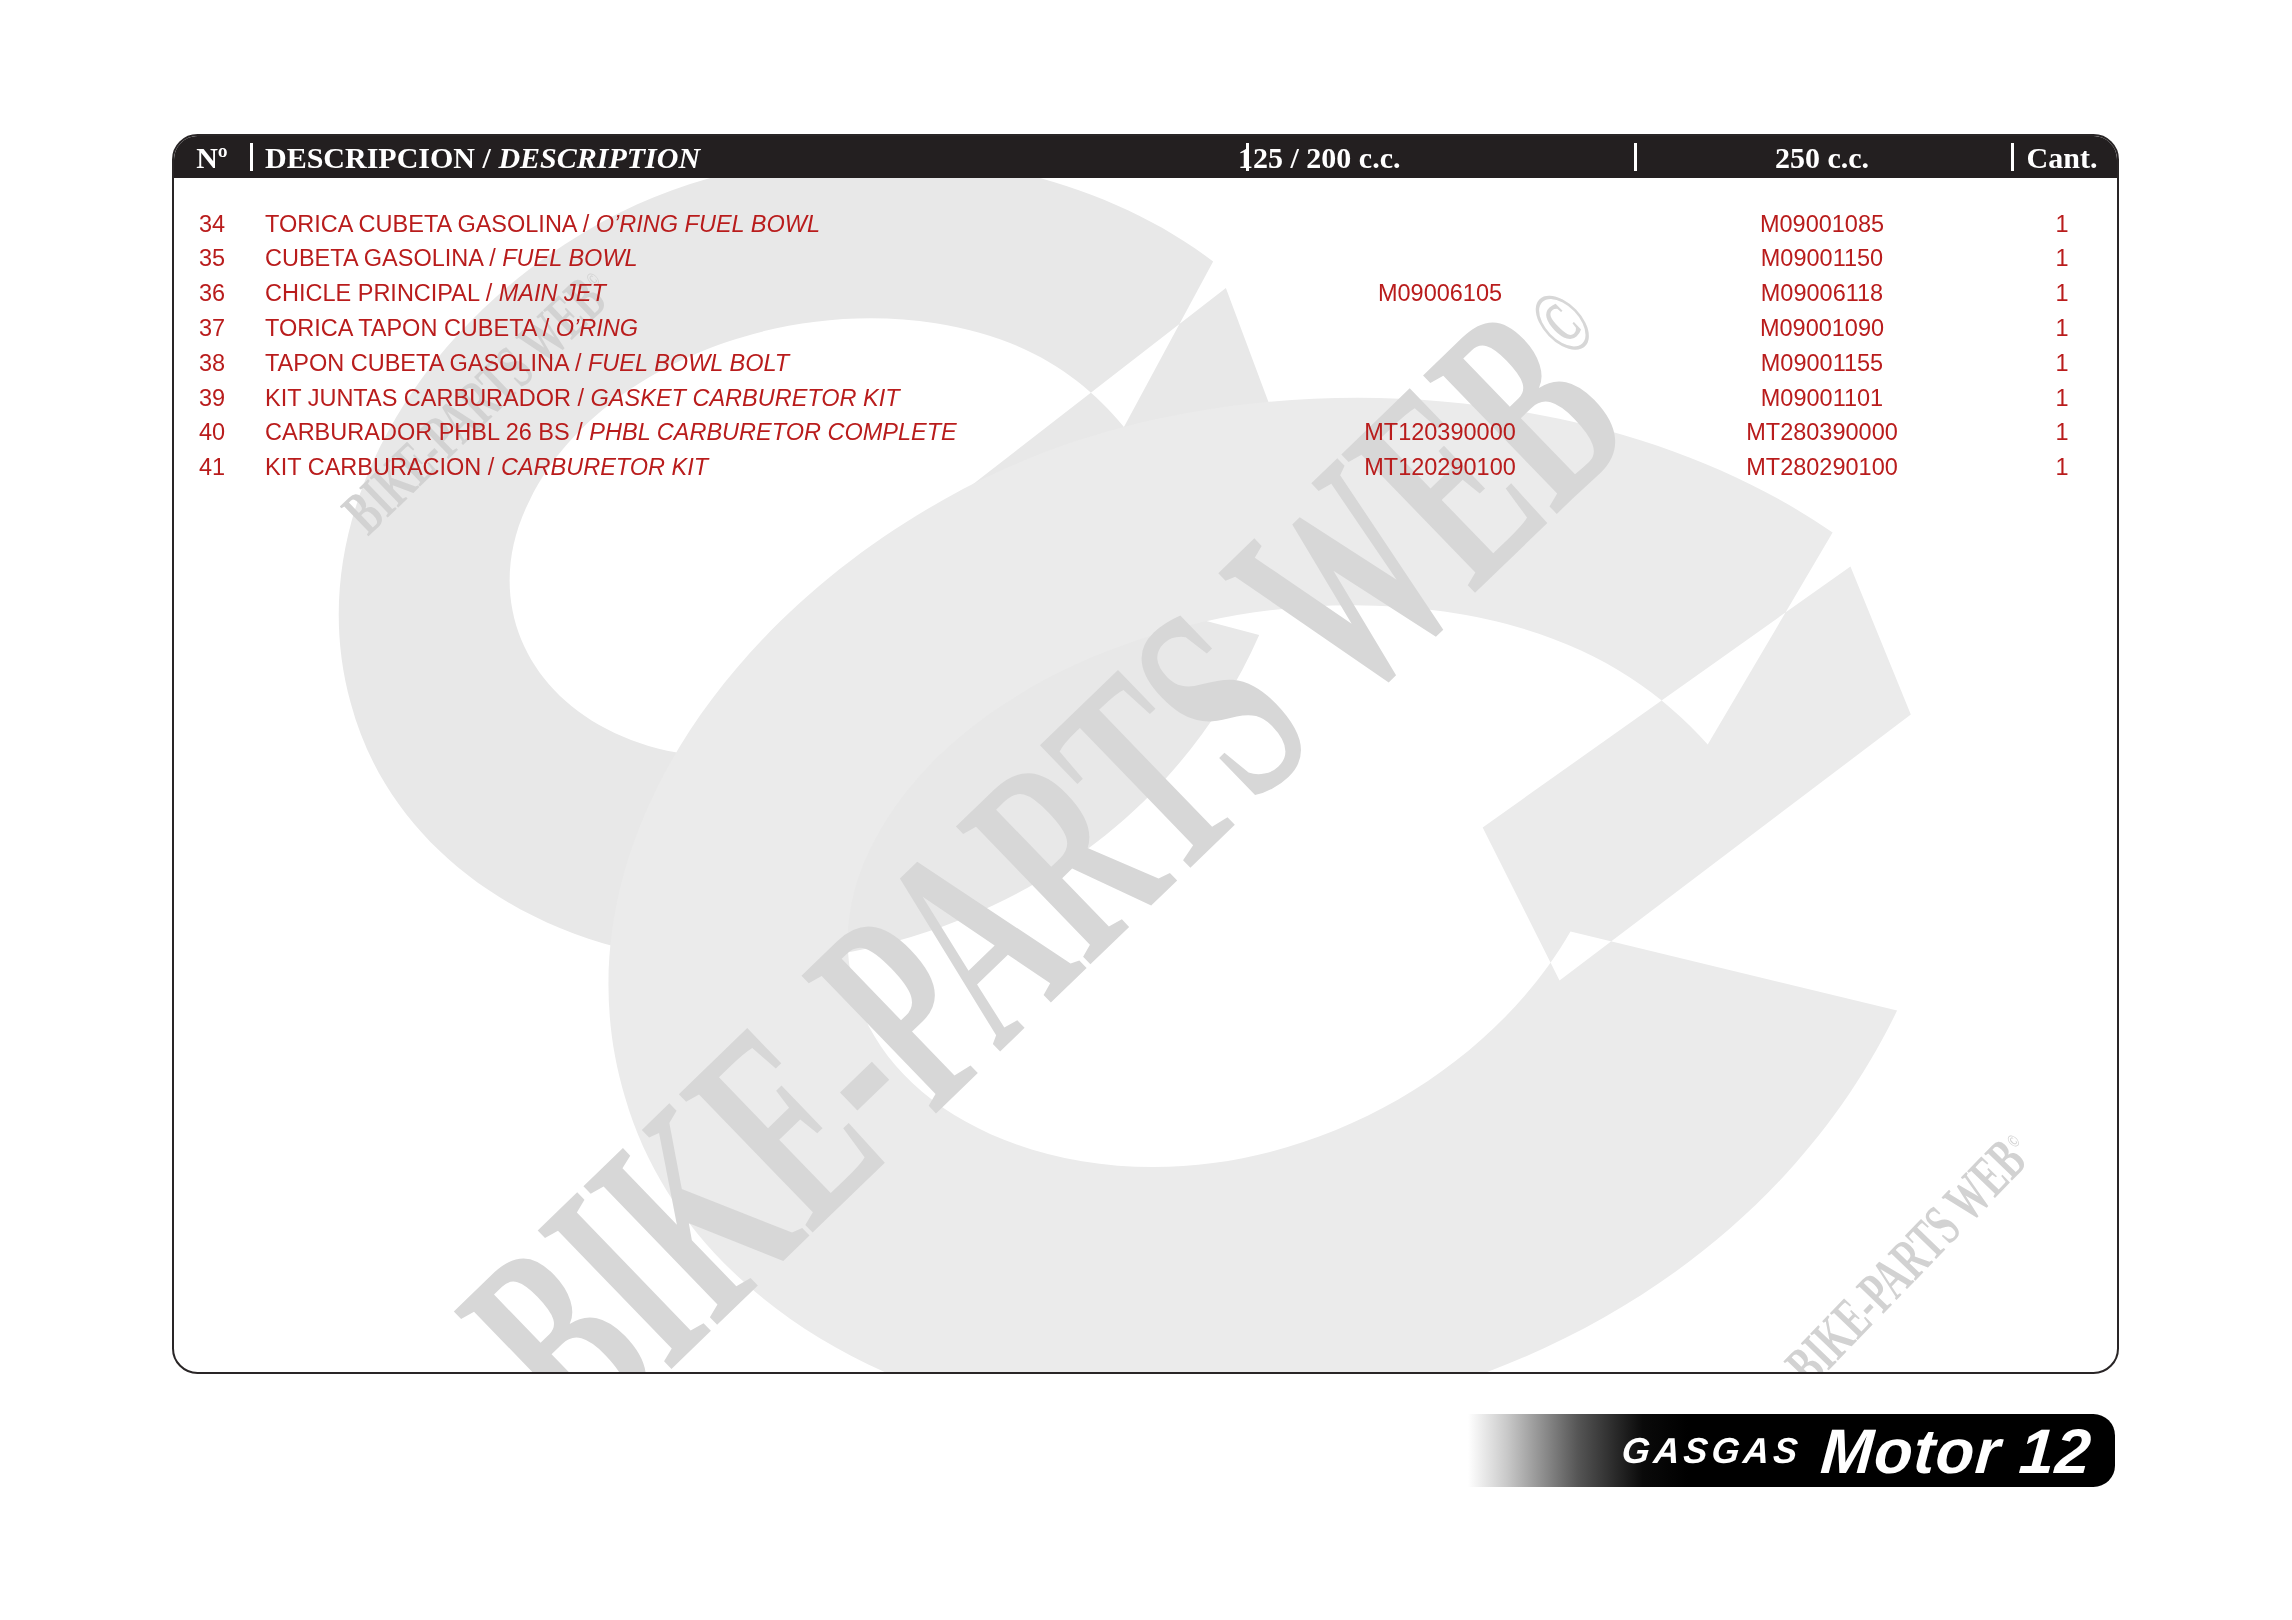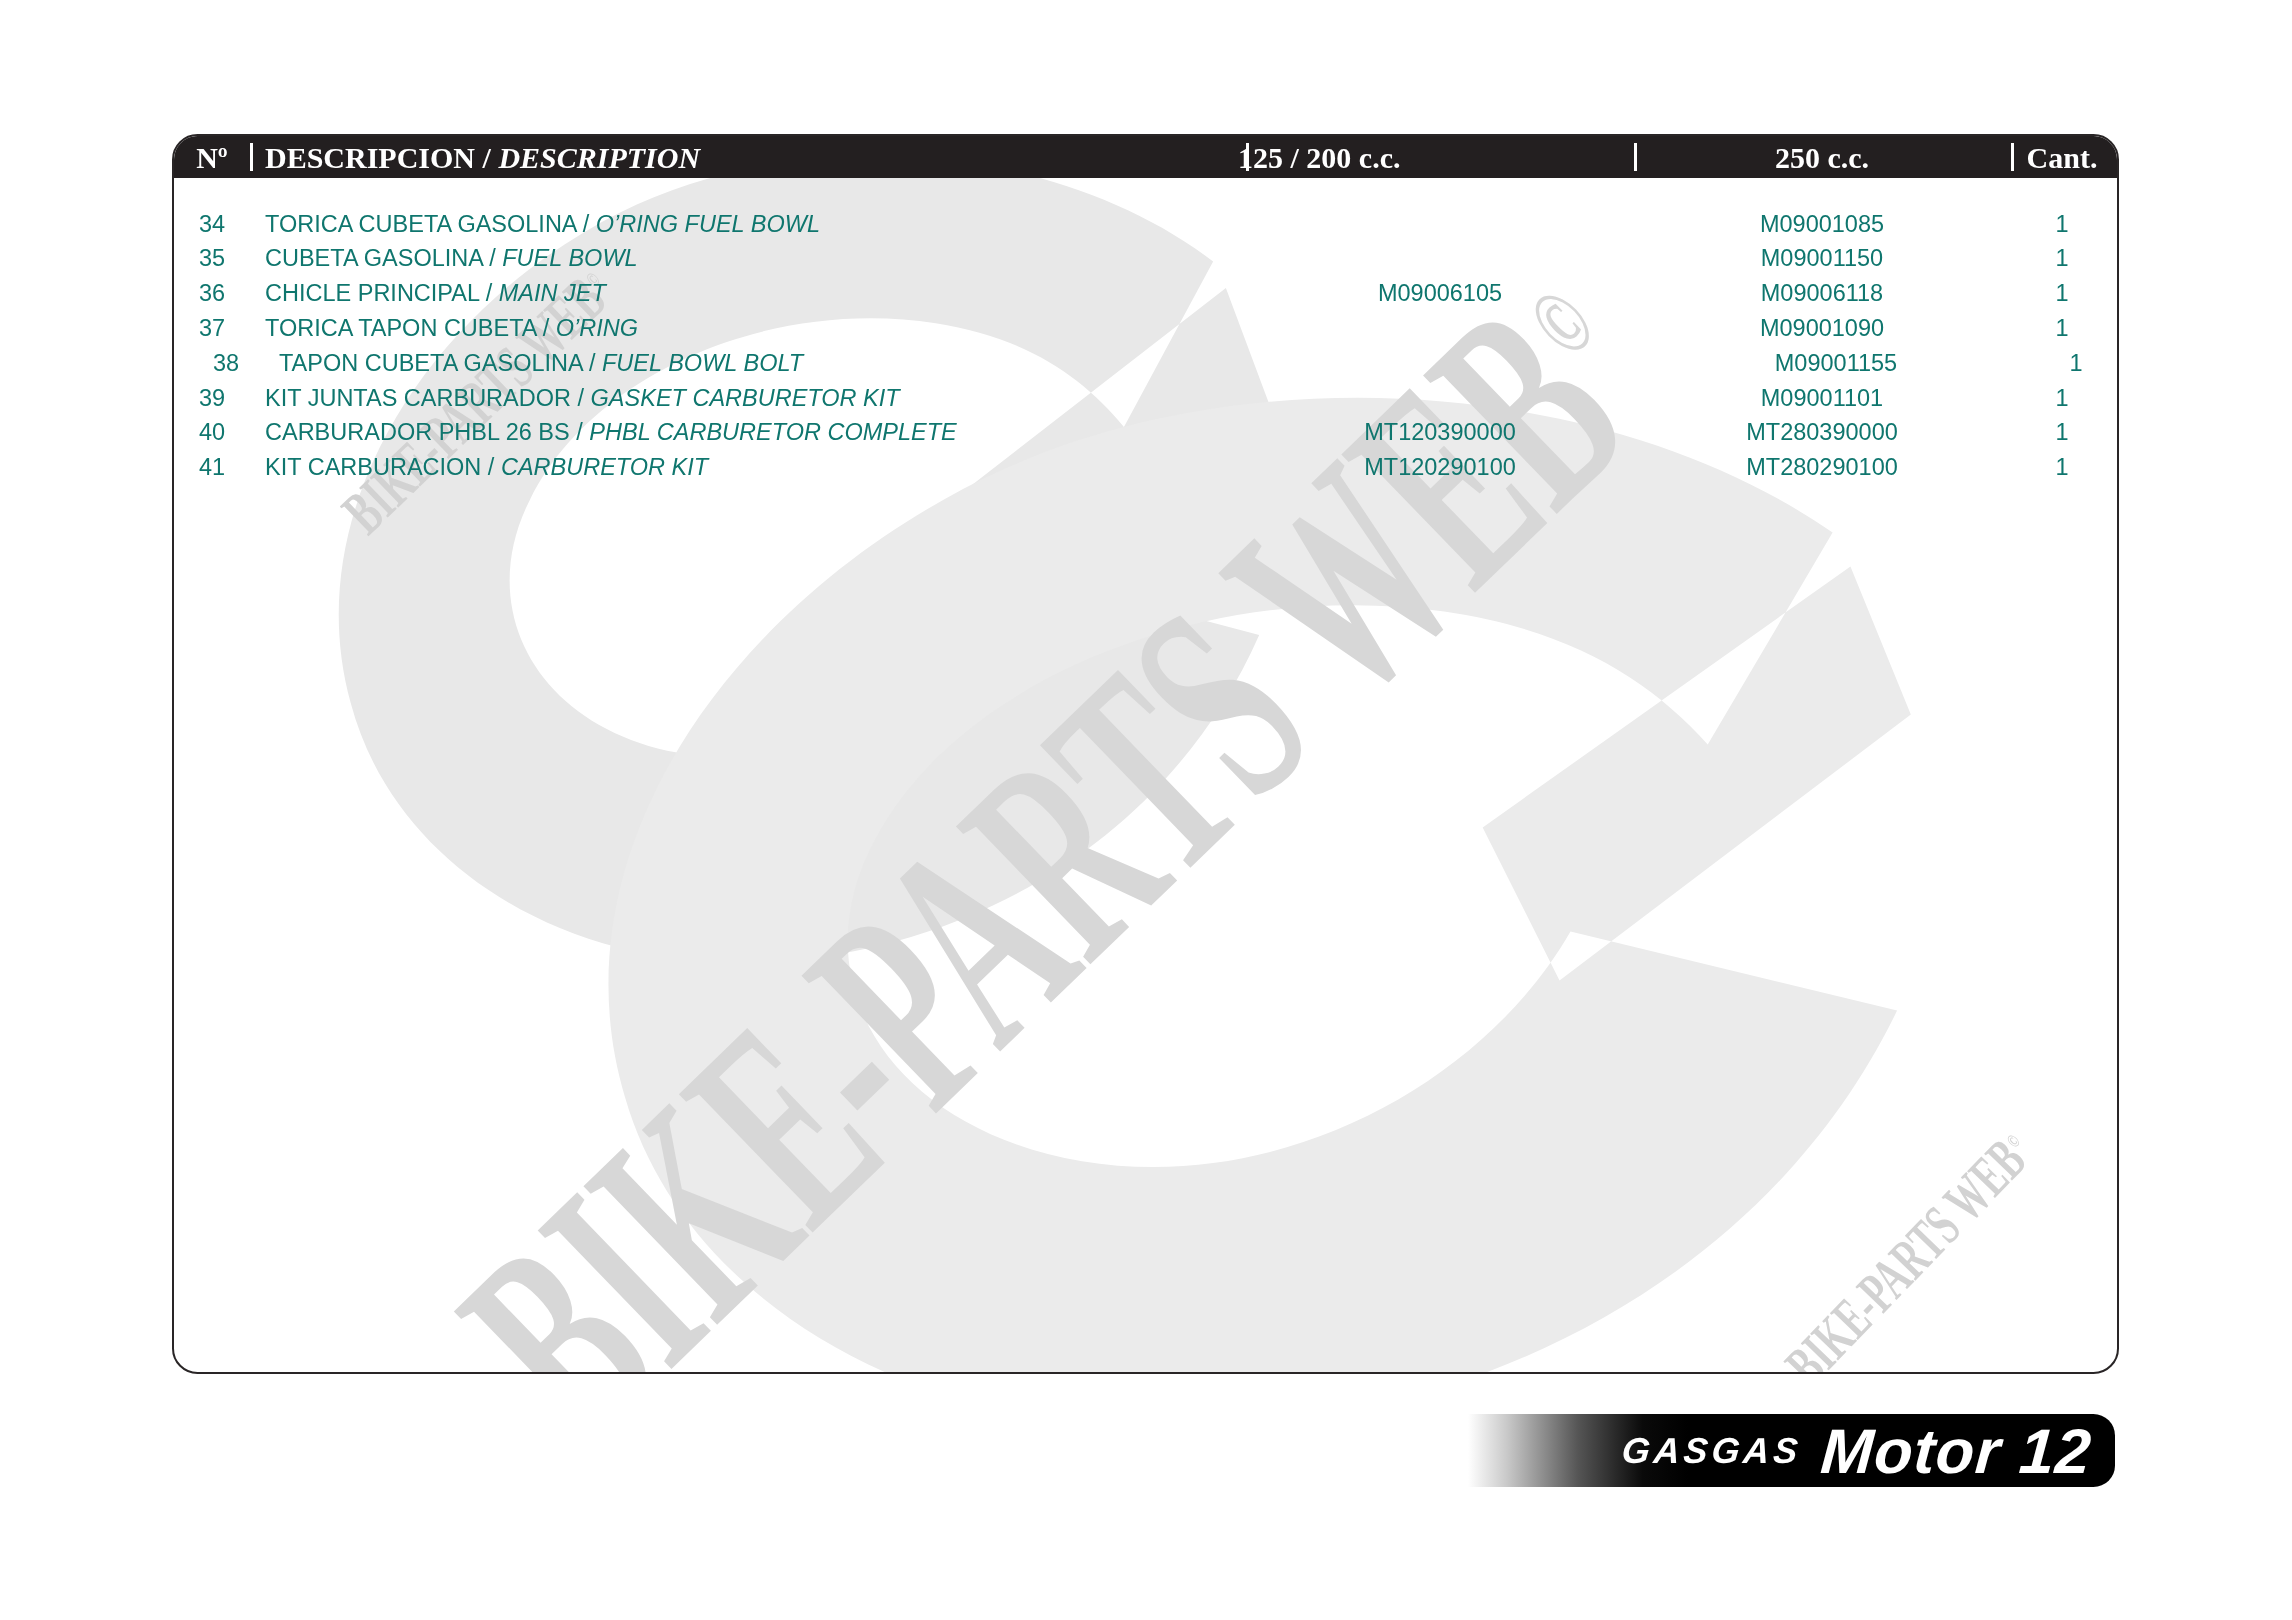--- a/index.html
+++ b/index.html
@@ -31,21 +31,21 @@
   .h-no{left:0;width:76px;text-align:center;}
   .h-desc{left:91px;}
   .h-desc .it{font-style:italic;}
   .h-125{left:1064px;width:312px;text-align:left;}
   .h-250{left:1460px;width:376px;text-align:center;}
   .h-qty{left:1837px;width:102px;text-align:center;}
 
   
   .rows{position:absolute;left:0;top:0;right:0;bottom:0;z-index:2;}
   .row{position:absolute;left:0;right:0;height:35px;line-height:35px;
-       font-size:23.5px;color:#0f766e;}
+       font-size:23.5px;color:#b91c1c;}
   .cell{position:absolute;top:0;height:35px;white-space:nowrap;}
   .c-no{left:0;width:76px;text-align:center;}
   .c-desc{left:91px;}
   .c-desc .en{font-style:italic;}
   .c-125{left:1072px;width:388px;text-align:center;}
   .c-250{left:1460px;width:376px;text-align:center;}
   .c-qty{left:1837px;width:102px;text-align:center;}
 
   
   .banner{position:absolute;left:1468px;top:1414px;width:647px;height:73px;
@@ -130,21 +130,21 @@
     <div class="cell c-250">M09006118</div>
     <div class="cell c-qty">1</div>
   </div>
       <div class="row" style="top: 175px;">
     <div class="cell c-no">37</div>
     <div class="cell c-desc"><span>TORICA TAPON CUBETA</span><span> / </span><span class="en">O’RING</span></div>
     <div class="cell c-125"></div>
     <div class="cell c-250">M09001090</div>
     <div class="cell c-qty">1</div>
   </div>
-      <div class="row" style="top: 210px; margin-left: 14px;">
+      <div class="row" style="top: 210px;">
     <div class="cell c-no">38</div>
     <div class="cell c-desc"><span>TAPON CUBETA GASOLINA</span><span> / </span><span class="en">FUEL BOWL BOLT</span></div>
     <div class="cell c-125"></div>
     <div class="cell c-250">M09001155</div>
     <div class="cell c-qty">1</div>
   </div>
       <div class="row" style="top: 245px; padding-left: 6px;">
     <div class="cell c-no">39</div>
     <div class="cell c-desc"><span>KIT JUNTAS CARBURADOR</span><span> / </span><span class="en">GASKET CARBURETOR KIT</span></div>
     <div class="cell c-125"></div>

